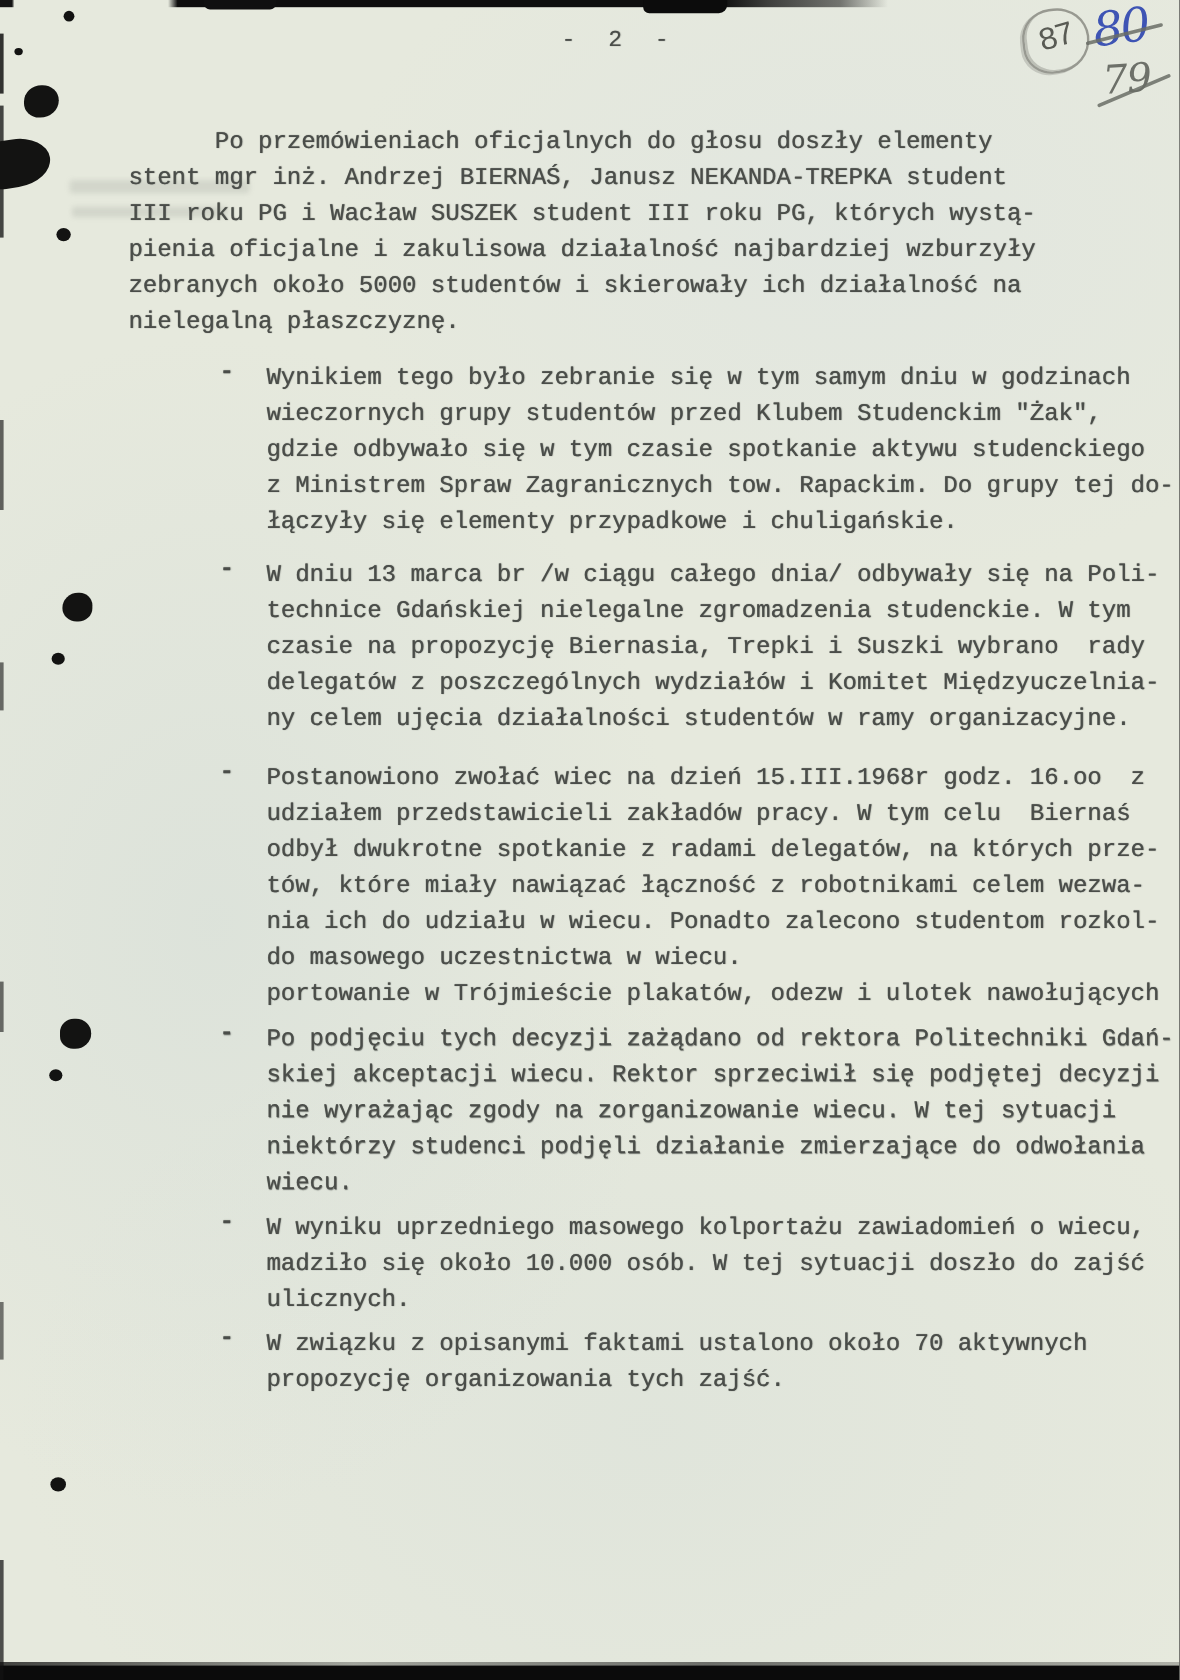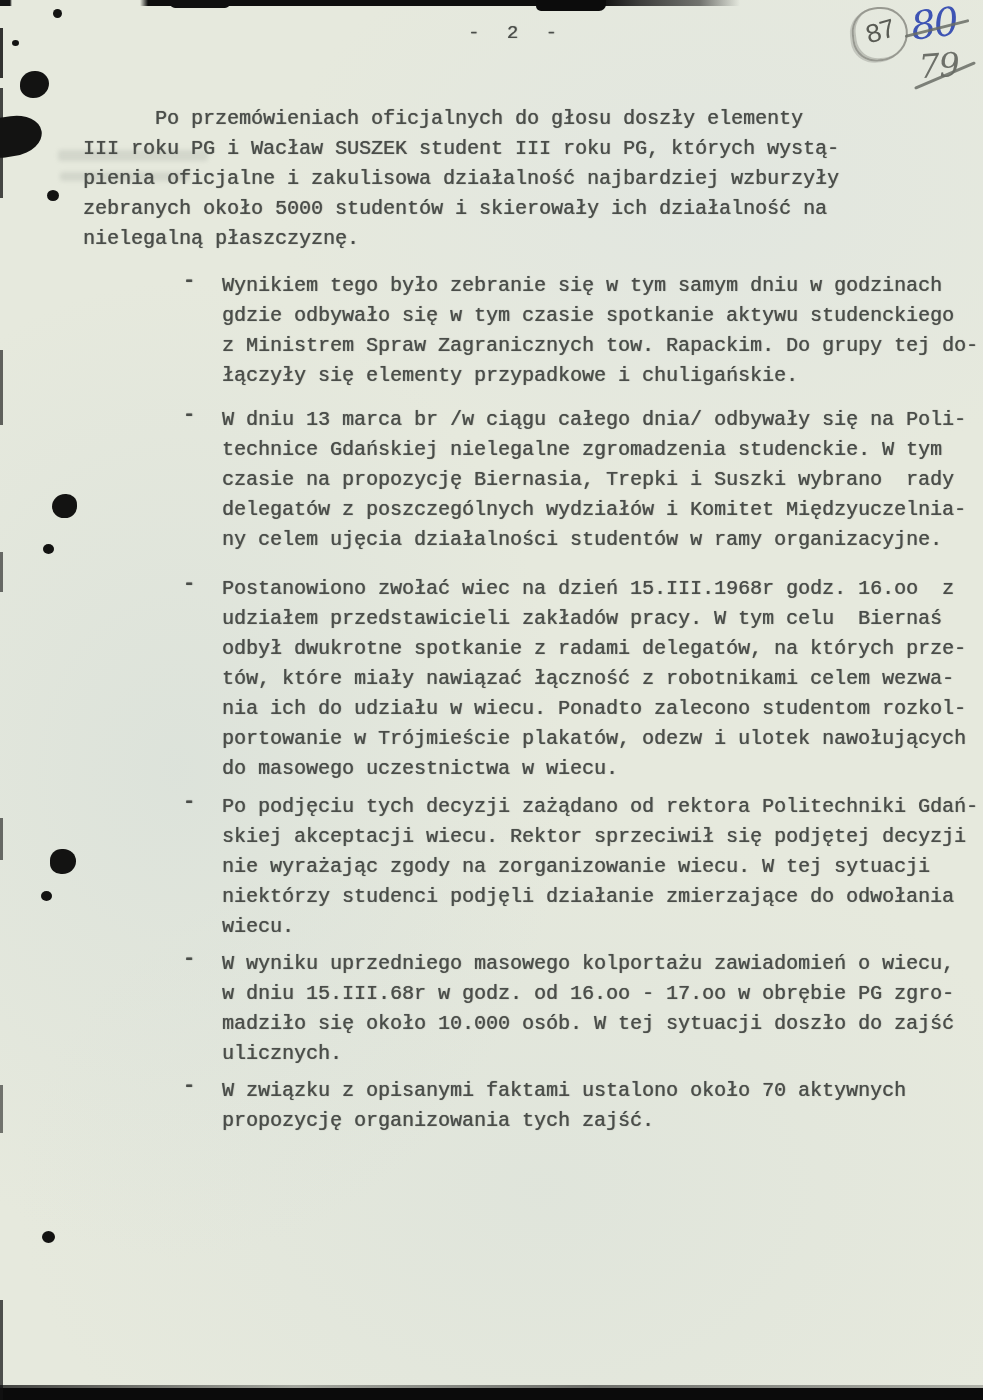--- a/index.html
+++ b/index.html
@@ -23,21 +23,21 @@
     line-height:30px;
     height:30px;
     text-shadow:.4px .4px .9px rgba(74,77,73,.75), -.2px .2px .5px rgba(74,77,73,.35);
   }
   .page-number{
     position:absolute;top:22px;left:468px;
     font-size:19px;letter-spacing:8px;white-space:pre;
     text-shadow:.4px .4px .9px rgba(74,77,73,.7);
   }
   .body-text{position:absolute;top:104px;left:0;right:0;}
-  .intro{margin:0 0 0 83px;padding:0;}
+  .intro{margin:0 0 0 107px;padding:0;}
   .intro .first{padding-left:72px;}
   .bullet{position:relative;margin-left:222px;}
   .bullet .dash{
     position:absolute;left:-39px;top:-2px;
     font-size:20px;font-weight:bold;
     text-shadow:.4px .4px 1px rgba(74,77,73,.8);
   }
   
   .hw{font-family:"DejaVu Serif","Liberation Serif",serif;font-style:italic;}
   .circle-mark{
@@ -119,29 +119,31 @@
   </div>
   <div class="blue-num hw">80</div>
   <div class="strike s1"></div>
   <div class="pencil-num hw">79</div>
   <div class="strike s2"></div>
 
   <div class="body-text typew">
 
     <div class="intro">
       <div class="line first">Po przemówieniach oficjalnych do głosu doszły elementy</div>
+      <div class="line">stent mgr inż. Andrzej BIERNAŚ, Janusz NEKANDA-TREPKA student</div>
       <div class="line">III roku PG i Wacław SUSZEK student III roku PG, których wystą-</div>
       <div class="line">pienia oficjalne i zakulisowa działalność najbardziej wzburzyły</div>
       <div class="line">zebranych około 5000 studentów i skierowały ich działalność na</div>
       <div class="line">nielegalną płaszczyznę.</div>
     </div>
 
     <div class="bullet" style="margin-top:17px;">
       <span class="dash">-</span>
       <div class="line">Wynikiem tego było zebranie się w tym samym dniu w godzinach</div>
+      <div class="line">wieczornych grupy studentów przed Klubem Studenckim "Żak",</div>
       <div class="line">gdzie odbywało się w tym czasie spotkanie aktywu studenckiego</div>
       <div class="line">z Ministrem Spraw Zagranicznych tow. Rapackim. Do grupy tej do-</div>
       <div class="line">łączyły się elementy przypadkowe i chuligańskie.</div>
     </div>
 
     <div class="bullet" style="margin-top:14px;">
       <span class="dash">-</span>
       <div class="line">W dniu 13 marca br /w ciągu całego dnia/ odbywały się na Poli-</div>
       <div class="line">technice Gdańskiej nielegalne zgromadzenia studenckie. W tym</div>
       <div class="line">czasie na propozycję Biernasia, Trepki i Suszki wybrano  rady</div>
@@ -149,37 +151,36 @@
       <div class="line">ny celem ujęcia działalności studentów w ramy organizacyjne.</div>
     </div>
 
     <div class="bullet" style="margin-top:19px;">
       <span class="dash">-</span>
       <div class="line">Postanowiono zwołać wiec na dzień 15.III.1968r godz. 16.oo  z</div>
       <div class="line">udziałem przedstawicieli zakładów pracy. W tym celu  Biernaś</div>
       <div class="line">odbył dwukrotne spotkanie z radami delegatów, na których prze-</div>
       <div class="line">tów, które miały nawiązać łączność z robotnikami celem wezwa-</div>
       <div class="line">nia ich do udziału w wiecu. Ponadto zalecono studentom rozkol-</div>
+      <div class="line">do masowego uczestnictwa w wiecu.</div>
       <div class="line">portowanie w Trójmieście plakatów, odezw i ulotek nawołujących</div>
-      <div class="line">do masowego uczestnictwa w wiecu.</div>
     </div>
 
     <div class="bullet" style="margin-top:8px;">
       <span class="dash">-</span>
       <div class="line">Po podjęciu tych decyzji zażądano od rektora Politechniki Gdań-</div>
       <div class="line">skiej akceptacji wiecu. Rektor sprzeciwił się podjętej decyzji</div>
       <div class="line">nie wyrażając zgody na zorganizowanie wiecu. W tej sytuacji</div>
       <div class="line">niektórzy studenci podjęli działanie zmierzające do odwołania</div>
       <div class="line">wiecu.</div>
     </div>
 
     <div class="bullet" style="margin-top:7px;">
       <span class="dash">-</span>
       <div class="line">W wyniku uprzedniego masowego kolportażu zawiadomień o wiecu,</div>
-      <div class="line">w dniu 15.III.68r w godz. od 16.oo - 17.oo w obrębie PG zgro-</div>
       <div class="line">madziło się około 10.000 osób. W tej sytuacji doszło do zajść</div>
       <div class="line">ulicznych.</div>
     </div>
 
     <div class="bullet" style="margin-top:7px;">
       <span class="dash">-</span>
       <div class="line">W związku z opisanymi faktami ustalono około 70 aktywnych</div>
       <div class="line">propozycję organizowania tych zajść.</div>
     </div>
 

